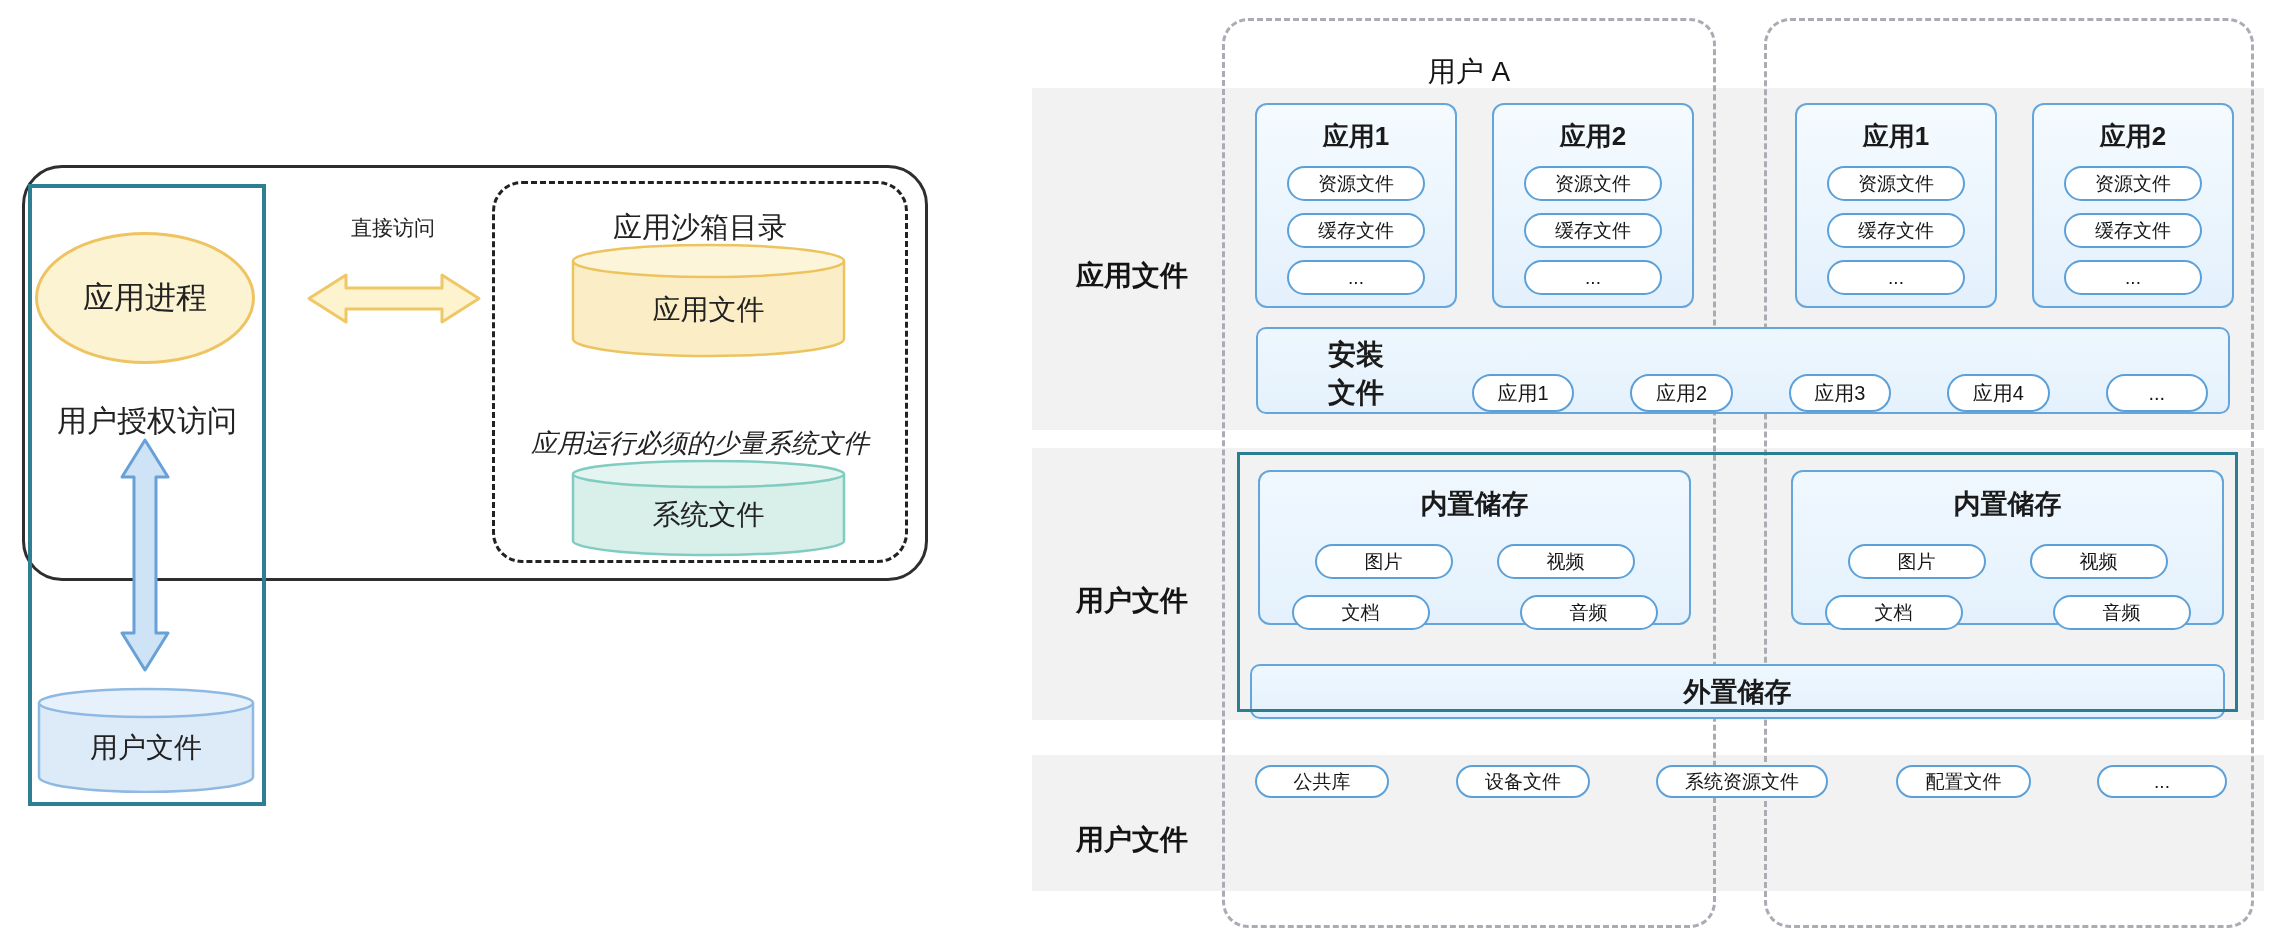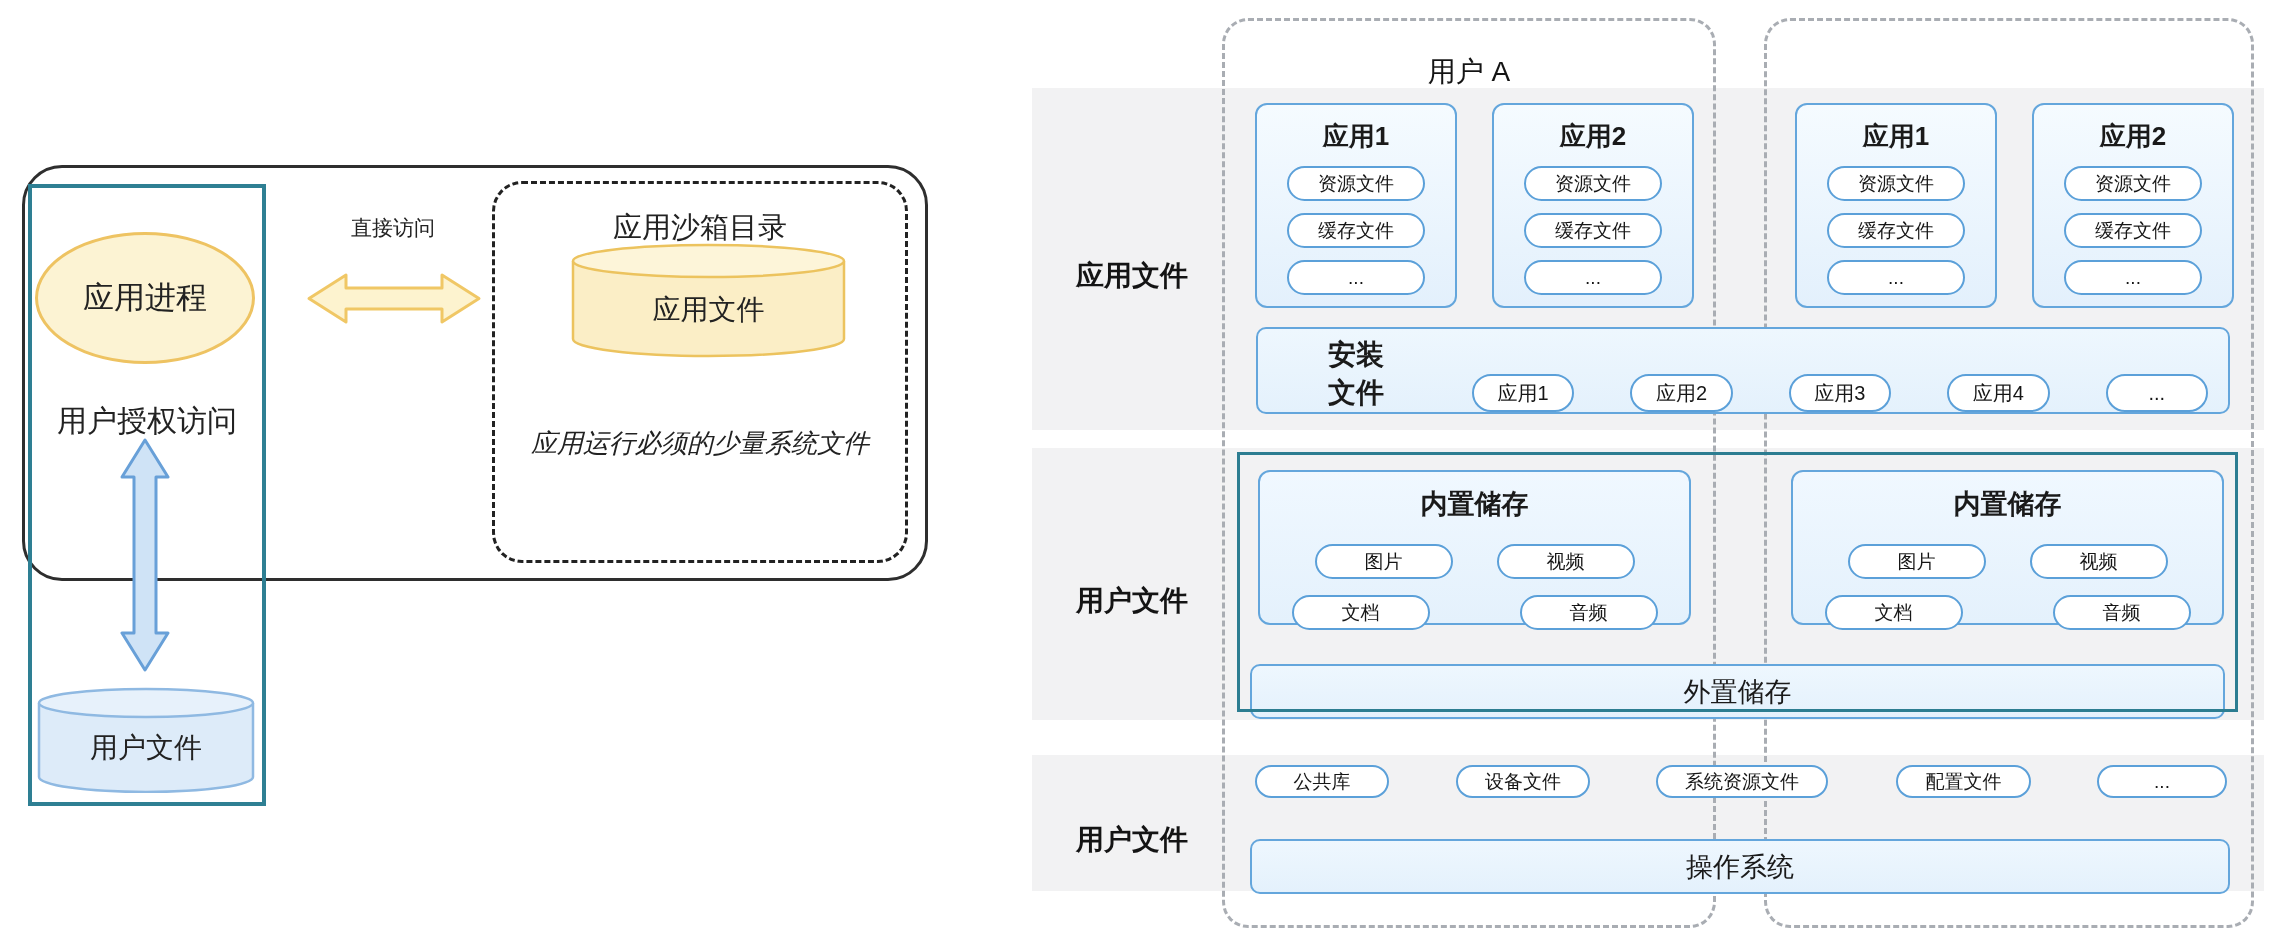--- a/index.html
+++ b/index.html
@@ -44,21 +44,21 @@
   .install-bar{display:flex;align-items:flex-end;padding-left:70px;gap:36px;}
   .install-label{font-size:28px;font-weight:600;margin-right:28px;}
   .install-bar .pill{width:138px;height:34px;margin-right:20px;font-size:20px;}
   .storage-box{background:linear-gradient(180deg,#f0f8ff 0%,#e4f1fc 100%);
     border:2.5px solid #64a6dc;border-radius:12px;z-index:2;
     display:flex;flex-direction:column;align-items:center;}
   .storage-title{font-size:27px;font-weight:600;margin-top:14px;}
   .storage-row{display:flex;gap:90px;}
   .storage-row.r1{margin-top:22px;gap:44px;}
   .storage-row.r2{margin-top:16px;}
-  .wide-bar{z-index:2;font-size:27px;font-weight:400;}
+  .wide-bar{z-index:2;font-size:27px;font-weight:700;}
   .sys-pill{z-index:2;height:33px;font-size:19px;}
 </style>
 </head>
 <body>
 
 <div id="stage">
 
   <div class="abs black-rect" style="left:22px;top:165px;width:906px;height:416px;"></div>
 
   <div class="abs teal-rect-left" style="left:28px;top:184px;width:238px;height:622px;"></div>
@@ -98,20 +98,27 @@
   <div class="abs cyl-wrap" style="left:571px;top:243px;width:275px;height:115px;">
     <svg width="275" height="115" viewBox="0 0 275 115" xmlns="http://www.w3.org/2000/svg">
       <path d="M2,18 L2,96 A135.5,17 0 0 0 273,96 L273,18" fill="#fbeec6" stroke="#ecc35e" stroke-width="2.5"></path>
       <ellipse cx="137.5" cy="18" rx="135.5" ry="16" fill="#fdf5d9" stroke="#ecc35e" stroke-width="2.5"></ellipse>
     </svg>
     <div class="cyl-label" style="padding-top:18px;">应用文件</div>
   </div>
 
   <div class="abs note-text flexc" style="left:496px;top:408px;width:408px;height:36px;">应用运行必须的少量系统文件</div>
 
+  <div class="abs cyl-wrap" style="left:571px;top:459px;width:275px;height:98px;">
+    <svg width="275" height="98" viewBox="0 0 275 98" xmlns="http://www.w3.org/2000/svg">
+      <path d="M2,15 L2,82 A135.5,14 0 0 0 273,82 L273,15" fill="#d9efe9" stroke="#81ccc1" stroke-width="2.5"></path>
+      <ellipse cx="137.5" cy="15" rx="135.5" ry="13" fill="#e4f4f0" stroke="#81ccc1" stroke-width="2.5"></ellipse>
+    </svg>
+    <div class="cyl-label" style="padding-top:14px;">系统文件</div>
+  </div>
 
   <div class="abs band" style="left:1032px;top:88px;width:1232px;height:342px;"></div>
   <div class="abs band" style="left:1032px;top:448px;width:1232px;height:272px;"></div>
   <div class="abs band" style="left:1032px;top:755px;width:1232px;height:136px;"></div>
 
   <div class="abs teal-fill" style="left:1237px;top:452px;width:1001px;height:260px;"></div>
 
   <div class="abs user-dashed" style="left:1222px;top:18px;width:494px;height:910px;"></div>
   <div class="abs user-dashed" style="left:1764px;top:18px;width:490px;height:910px;"></div>
 
@@ -182,15 +189,14 @@
   </div>
 
   <div class="abs bar wide-bar flexc" style="left:1250px;top:647px;width:975px;height:55px;">外置储存</div>
 
   <div class="abs pill sys-pill" style="left:1255px;top:765px;width:134px;">公共库</div>
   <div class="abs pill sys-pill" style="left:1456px;top:765px;width:134px;">设备文件</div>
   <div class="abs pill sys-pill" style="left:1656px;top:765px;width:172px;">系统资源文件</div>
   <div class="abs pill sys-pill" style="left:1896px;top:765px;width:135px;">配置文件</div>
   <div class="abs pill sys-pill" style="left:2097px;top:765px;width:130px;">...</div>
 
-  <div class="abs bar wide-bar flexc" style="left:1250px;top:822px;width:980px;height:55px;">操作系统</div>
 
 </div>
 
 </body></html>

